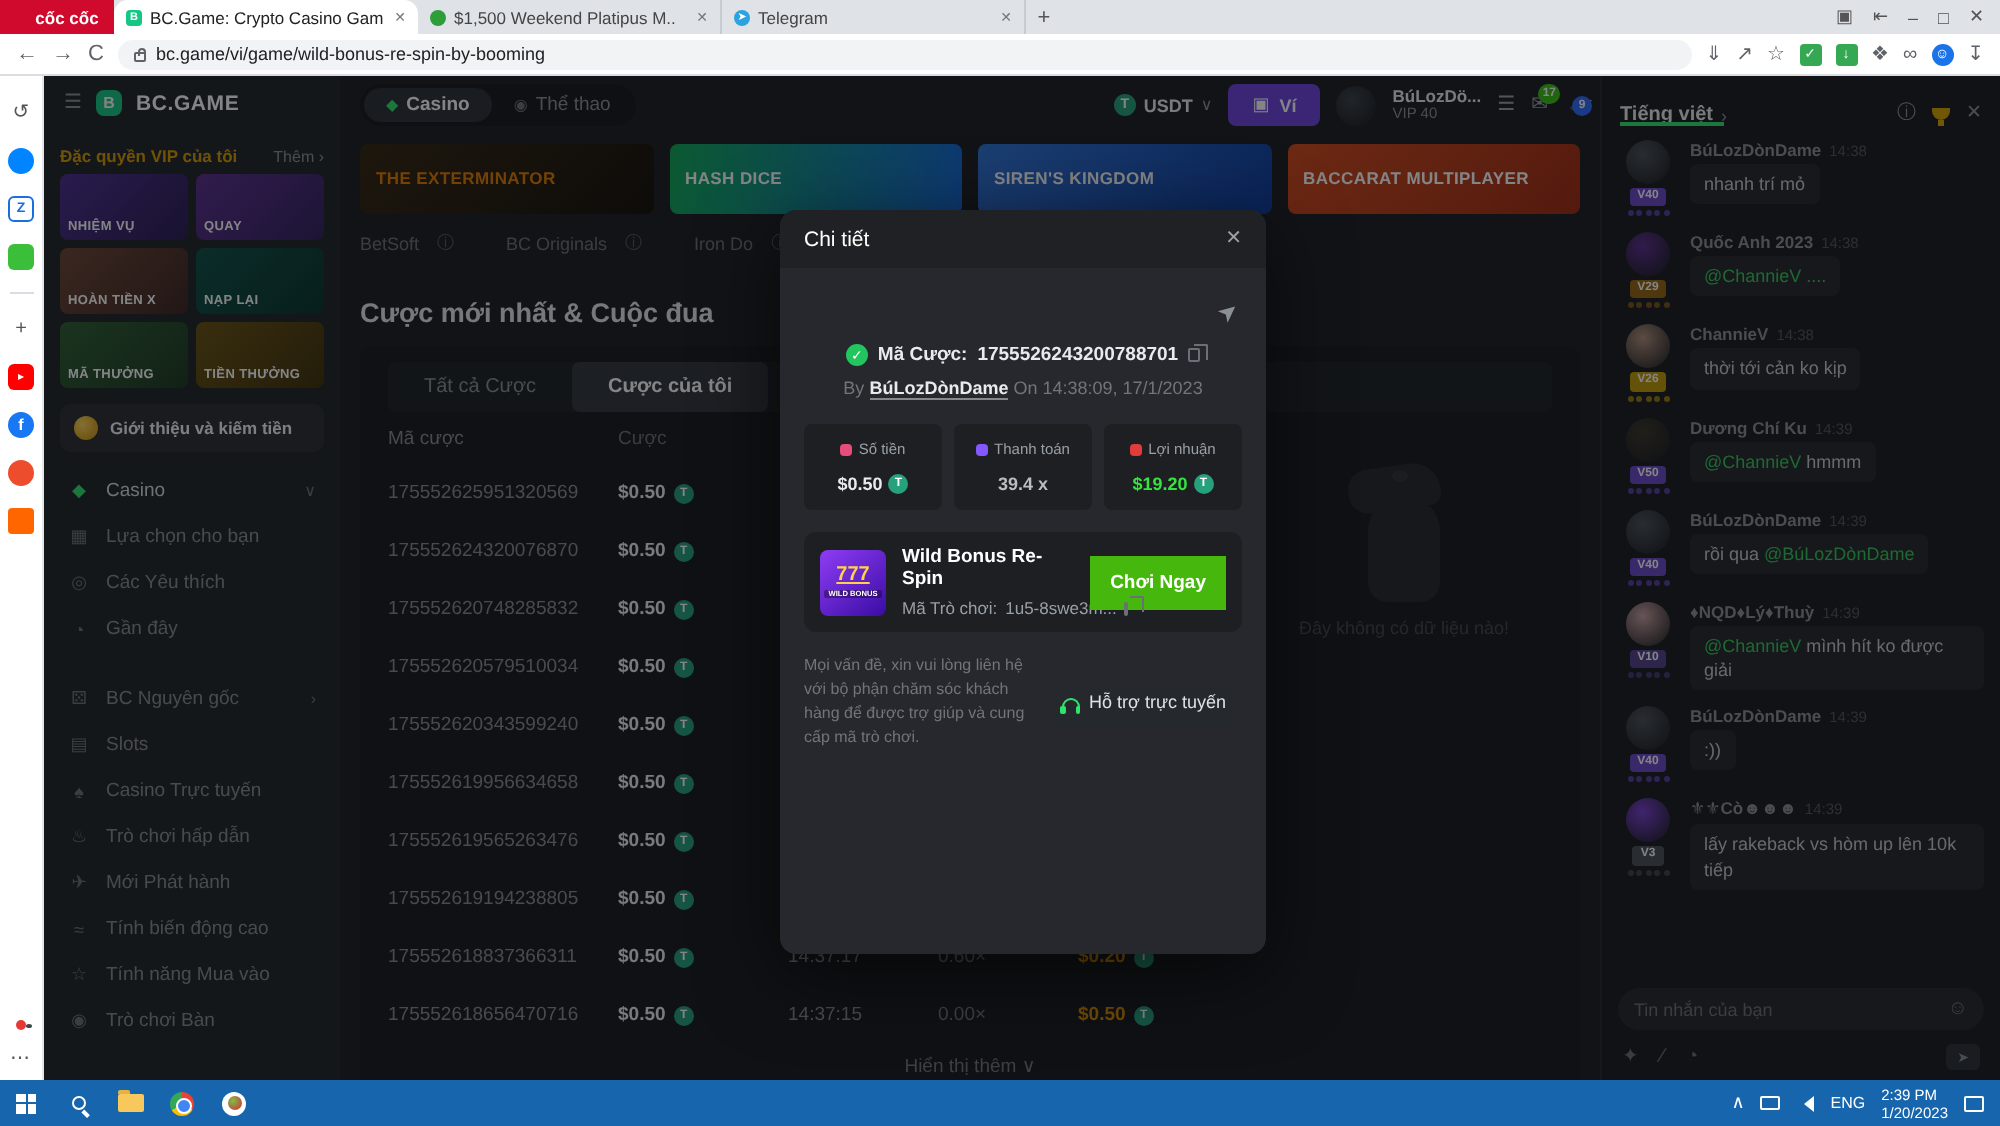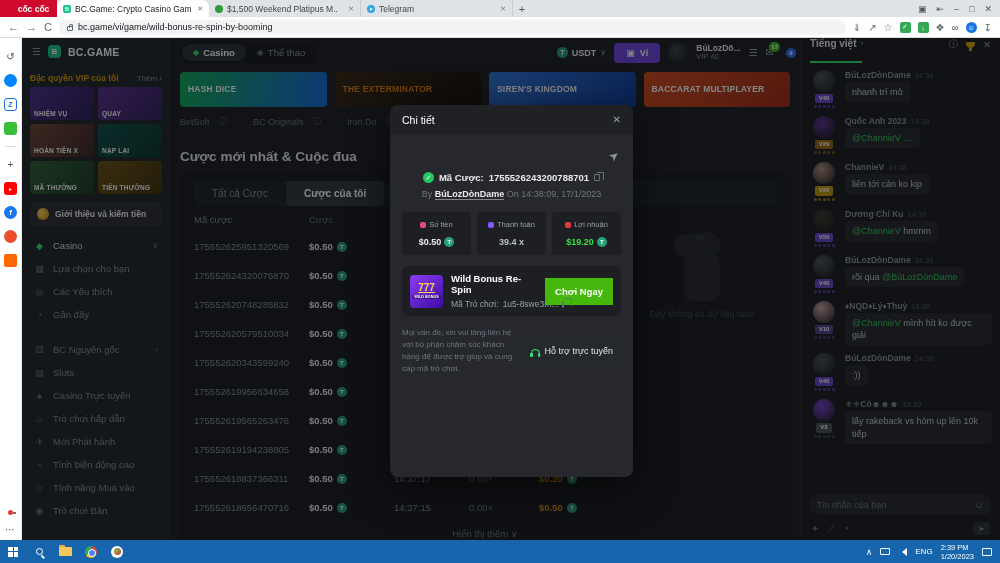--- a/index.html
+++ b/index.html
@@ -111,21 +111,21 @@
   .tcoin.s{width:10px;height:10px;font-size:6px;}
   .show-more{text-align:center;color:#70757c;font-size:9.5px;margin-top:6px;}
   .empty-state{position:absolute;left:438px;top:58px;width:168px;text-align:center;z-index:1;}
   .croc{width:64px;height:74px;margin:0 auto;position:relative;}
   .croc .body{position:absolute;left:14px;top:18px;width:36px;height:52px;background:#24272b;border-radius:16px 16px 10px 10px;}
   .croc .head{position:absolute;left:4px;top:2px;width:46px;height:22px;background:#24272b;border-radius:10px 14px 6px 10px;transform:rotate(-8deg);}
   .croc .eye{position:absolute;left:26px;top:4px;width:8px;height:6px;background:#2e3237;border-radius:50%;}
   .empty-cap{color:#41464d;font-size:9px;margin-top:4px;}
   
   .chat{width:200px;background:#191b1f;border-left:1px solid #24272c;flex:none;display:flex;flex-direction:column;overflow:hidden;}
-  .chat-head{height:25px;display:flex;align-items:flex-start;gap:4px;padding:0 9px;position:relative;flex:none;}
+  .chat-head{height:25px;display:flex;align-items:flex-end;gap:4px;padding:0 9px;position:relative;flex:none;}
   .chat-lang{color:#e8eaed;font-weight:bold;font-size:10px;}
   .chat-head:after{content:"";position:absolute;left:9px;bottom:0;width:52px;height:2px;background:#2ee56a;}
   .chat-head .chev{color:#8b9097;font-size:9px;}
   .chat-hic{margin-left:auto;display:flex;align-items:center;gap:8px;color:#8b9097;font-size:9.5px;}
   .trophy{width:9px;height:6px;background:#d9a400;border-radius:0 0 5px 5px;position:relative;margin-top:1px;}
   .trophy:after{content:"";position:absolute;left:3px;bottom:-3px;width:3px;height:3px;background:#d9a400;}
   .chat-msgs{flex:1;padding:7px 8px;display:flex;flex-direction:column;gap:8px;overflow:hidden;}
   .msg{display:flex;gap:6px;}
   .msg-left{width:30px;flex:none;display:flex;flex-direction:column;align-items:center;gap:2px;}
   .cavatar{width:22px;height:22px;border-radius:50%;flex:none;}
@@ -376,22 +376,22 @@
               <div class="uvip">VIP 40</div>
             </span>
             <span class="hic">☰</span>
             <span class="hic">✉<span class="badge green">17</span></span>
             <span class="hic"><span class="bellico"></span></span>
             <span class="hic"><span class="bubbleico"></span><span class="badge blue">9</span></span>
           </div>
         </div>
 
         <div class="banners" id="banners">
+            <div class="banner" style="background: linear-gradient(135deg, rgb(51, 36, 15), rgb(20, 14, 7)); color: rgb(224, 123, 0);">THE EXTERMINATOR</div>
             <div class="banner" style="background: linear-gradient(100deg, rgb(15, 169, 88), rgb(19, 104, 216)); color: rgb(255, 255, 255);">HASH DICE</div>
-            <div class="banner" style="background: linear-gradient(135deg, rgb(51, 36, 15), rgb(20, 14, 7)); color: rgb(224, 123, 0);">THE EXTERMINATOR</div>
             <div class="banner" style="background: linear-gradient(135deg, rgb(47, 116, 216), rgb(11, 58, 158)); color: rgb(255, 255, 255);">SIREN'S KINGDOM</div>
             <div class="banner" style="background: linear-gradient(135deg, rgb(210, 73, 28), rgb(160, 42, 16)); color: rgb(255, 255, 255);">BACCARAT MULTIPLAYER</div>
           </div>
         <div class="providers" id="providers">
             <span class="provider">
               <span>BetSoft</span>
               <span class="pinfo">ⓘ</span>
             </span>
             <span class="provider">
               <span>BC Originals</span>
@@ -590,21 +590,21 @@
                 <span class="vdots">
                   <i style="background: rgb(192, 154, 6);"></i>
                   <i style="background: rgb(192, 154, 6);"></i>
                   <i style="background: rgb(192, 154, 6);"></i>
                   <i style="background: rgb(192, 154, 6);"></i>
                   <i style="background: rgb(192, 154, 6);"></i>
                 </span>
               </div>
               <div class="msg-right">
                 <div class="mname">ChannieV<span class="mtime">14:38</span></div>
-                <div class="mbubble"><span>liên tới cản ko kịp</span></div>
+                <div class="mbubble"><span>thời tới cản ko kịp</span></div>
               </div>
             </div>
             <div class="msg">
               <div class="msg-left">
                 <span class="cavatar" style="background: radial-gradient(circle at 38% 32%, rgb(58, 52, 40), rgb(23, 25, 29));"></span>
                 <span class="vbadge" style="background: rgb(107, 70, 200);">V50</span>
                 <span class="vdots">
                   <i style="background: rgb(107, 70, 200);"></i>
                   <i style="background: rgb(107, 70, 200);"></i>
                   <i style="background: rgb(107, 70, 200);"></i>

